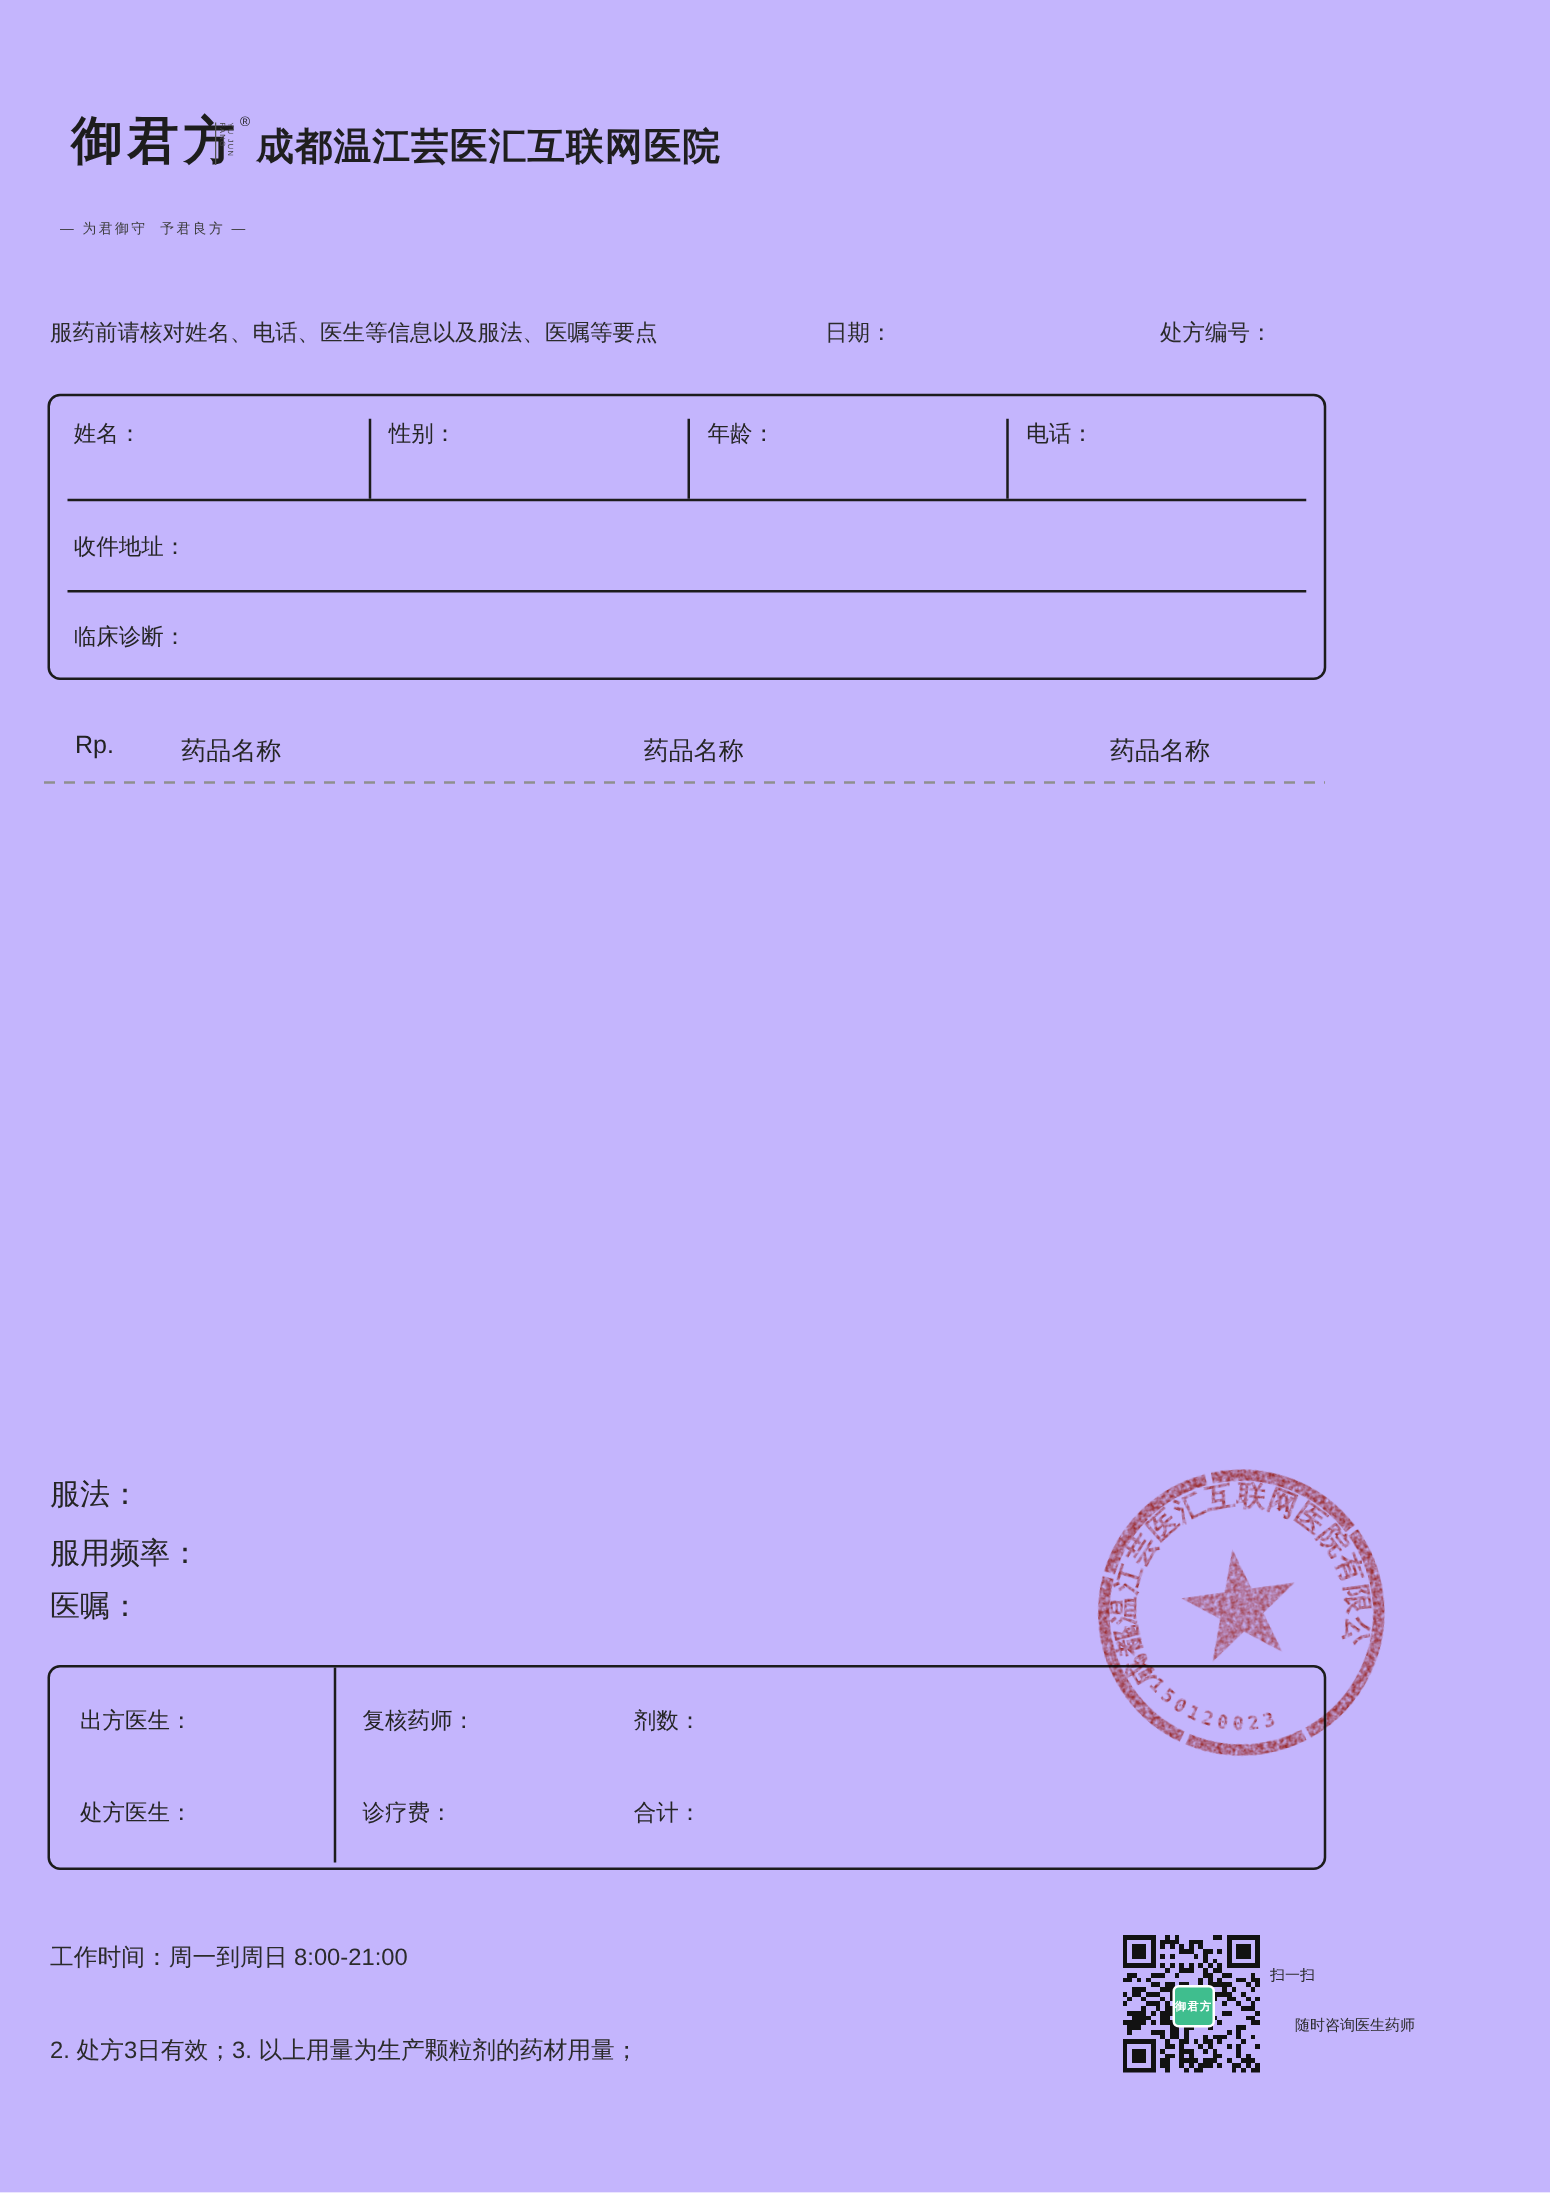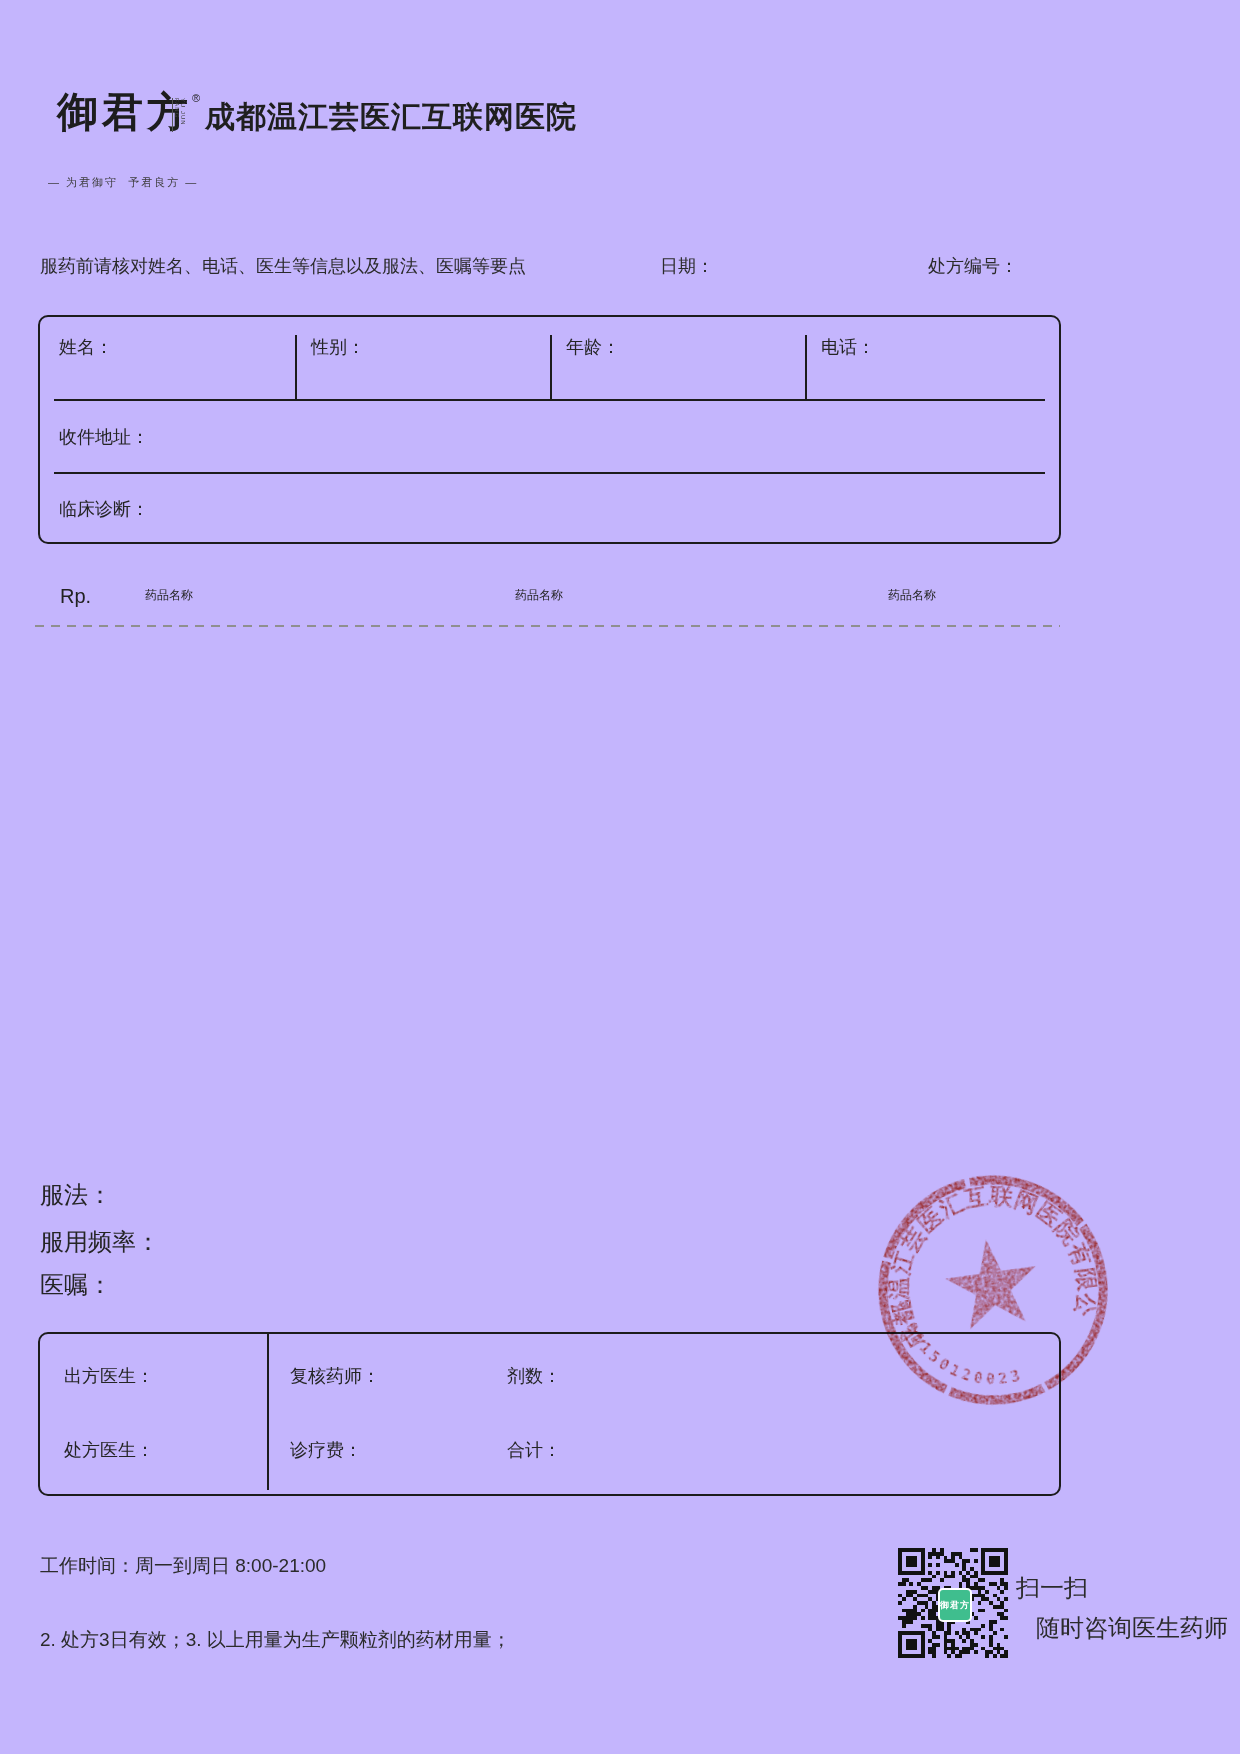--- a/index.html
+++ b/index.html
@@ -21,32 +21,32 @@
   
   .notice{font-size:18px;color:#2b2b2b;}
 
   
   .formbox{border:2px solid #1c1c1c;border-radius:10px;background:transparent;}
   .vline{position:absolute;width:2px;background:#1c1c1c;}
   .hline{position:absolute;height:2px;background:#1c1c1c;}
   .flabel{position:absolute;font-size:18px;font-weight:500;color:#252525;white-space:nowrap;}
 
   .rp-label{font-size:20px;color:#222;}
-  .col-label{font-size:12px;font-weight:500;color:#252525;}
+  .col-label{font-size:20px;font-weight:500;color:#252525;}
   .dashline{height:2px;
     background:repeating-linear-gradient(90deg,#8f8f8f 0 9px,transparent 9px 16px);}
 
   .use-label{font-size:24px;color:#252525;}
 
   
   .stamp{mix-blend-mode:multiply;opacity:.93;}
 
   
   .foot{font-size:19px;color:#2b2b2b;white-space:nowrap;}
-  .scan{font-size:24px;color:#2b2b2b;white-space:nowrap;}
+  .scan{font-size:12px;color:#2b2b2b;white-space:nowrap;}
   .qr-logo{display:flex;align-items:center;justify-content:center;border-radius:5px;
            border:2px solid #fff;color:#fff;font-size:9px;font-weight:700;letter-spacing:1px;}
 </style>
 </head>
 <body>
 
 <div class="page">
 
   <div class="abs" style="left:57px;top:92px;">
     <span class="brand">御君方</span><span class="brand-reg">®</span>

